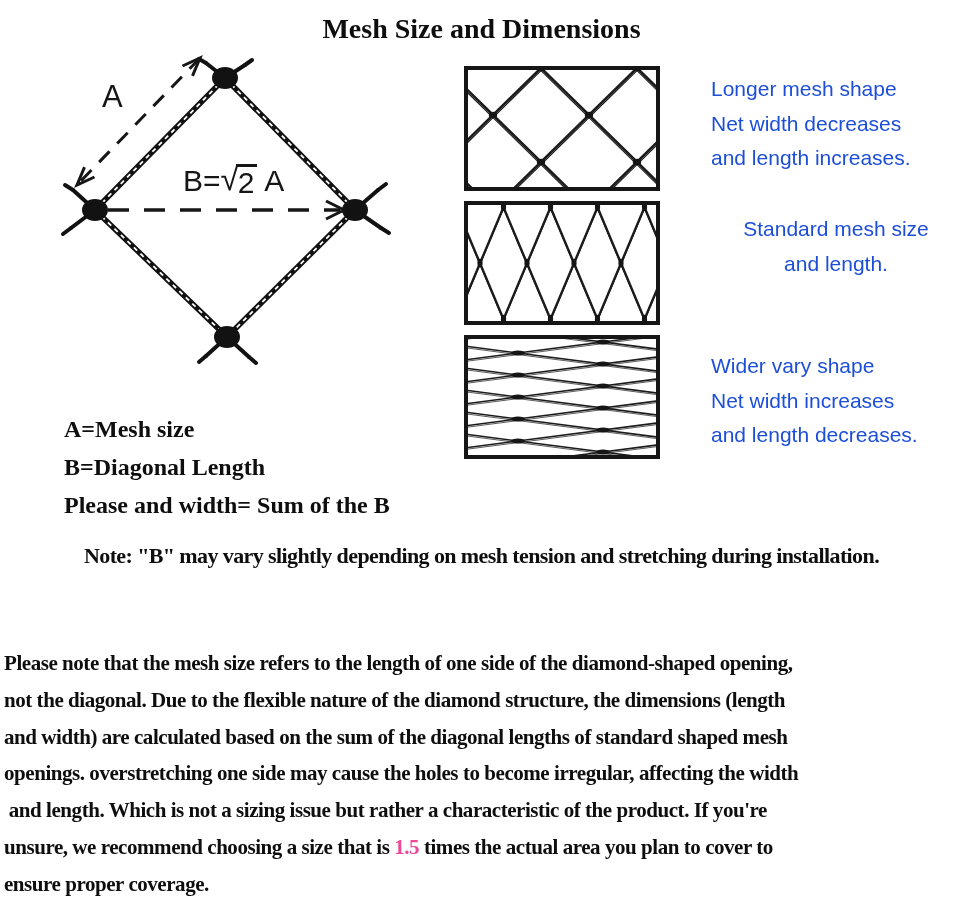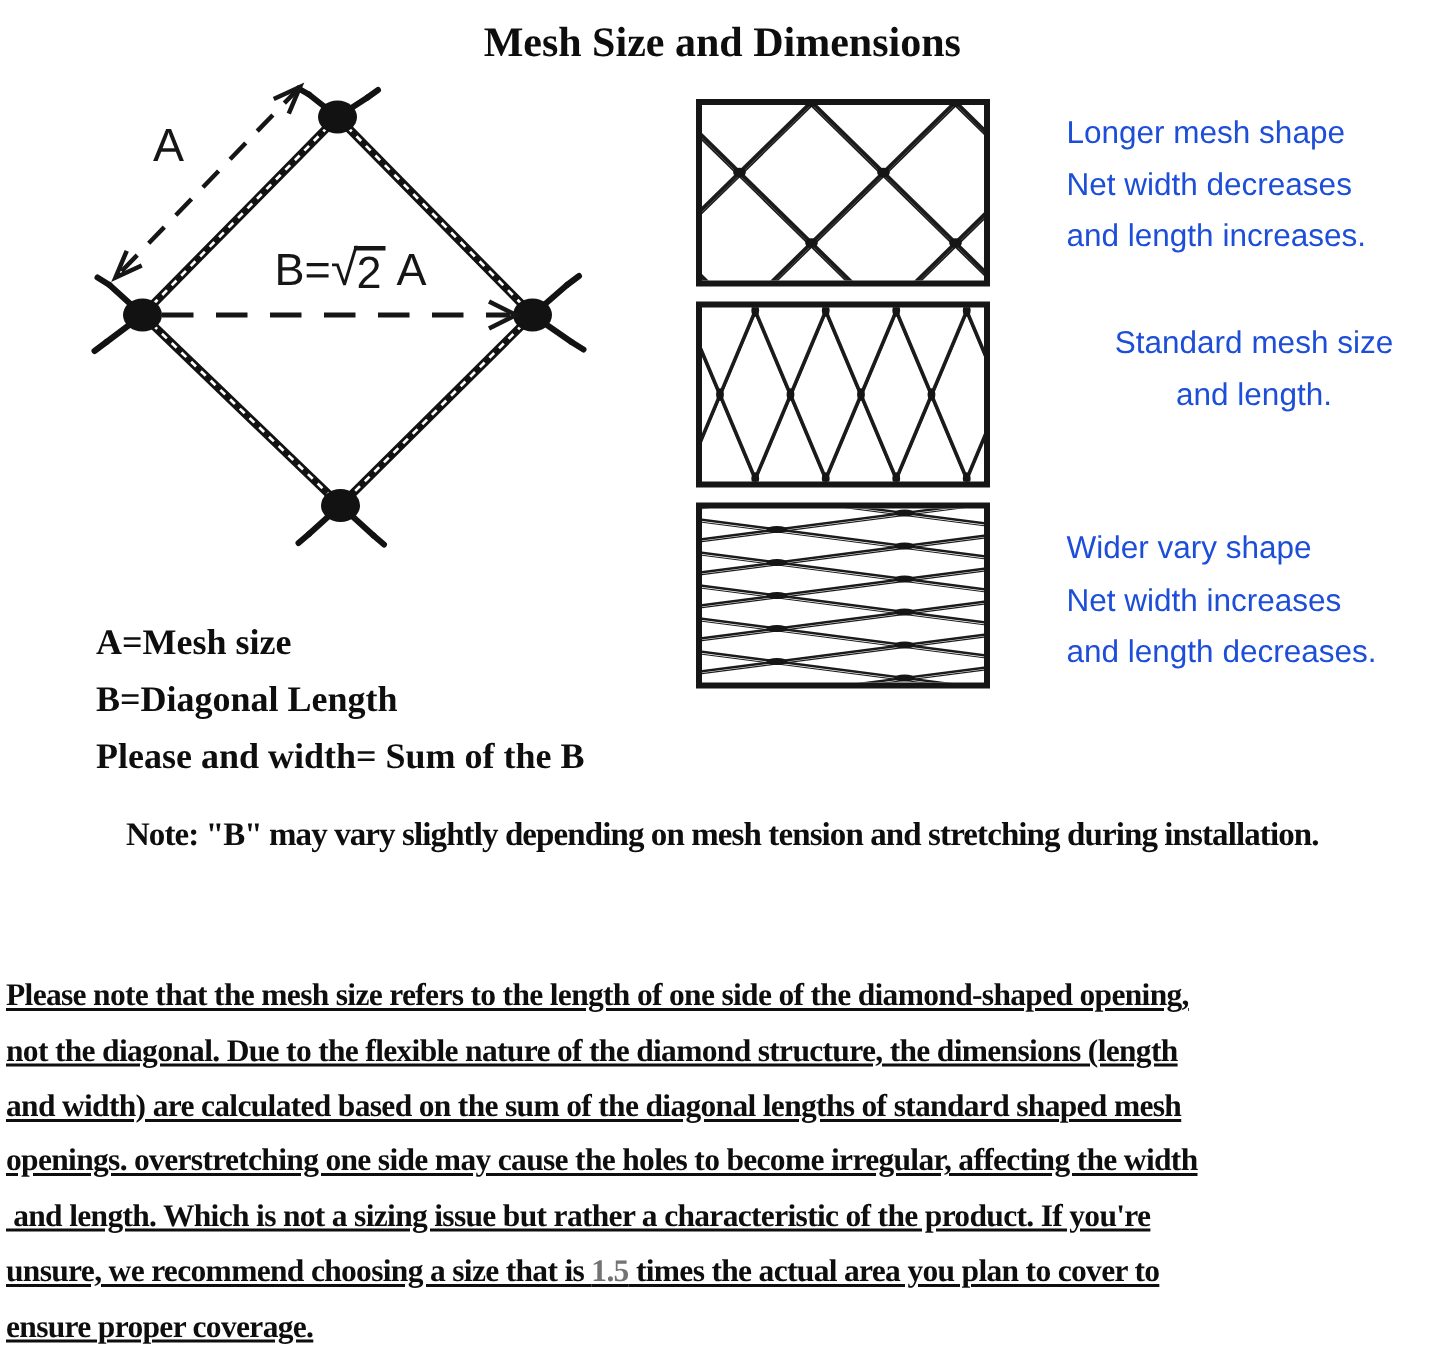--- a/index.html
+++ b/index.html
@@ -32,22 +32,22 @@
   .caption div{line-height:34.5px;white-space:pre;}
   #cap1{top:72px;}
   #cap2{top:212px;text-align:center;}
   #cap3{top:349px;}
   
   .note{position:absolute;top:543px;left:0;right:0;text-align:center;
         font:700 22px "Liberation Serif",serif;letter-spacing:-0.6px;color:#0e0e0e;white-space:pre;}
   
   .paragraph{position:absolute;left:4px;top:645px;right:0;
              font:700 21px "Liberation Serif",serif;letter-spacing:-0.45px;color:#0e0e0e;}
-  .para-line{line-height:36.8px;white-space:pre;overflow:hidden;text-decoration:underline;}
-  .red{color:#737373;}
+  .para-line{line-height:36.8px;white-space:pre;overflow:hidden;}
+  .red{color:#ec4899;}
 </style>
 </head>
 <body>
 
 <div class="page">
 
   <div class="title">Mesh Size and Dimensions</div>
 
   <svg class="diagram-svg" width="400" height="330" viewBox="0 0 400 330">
 

